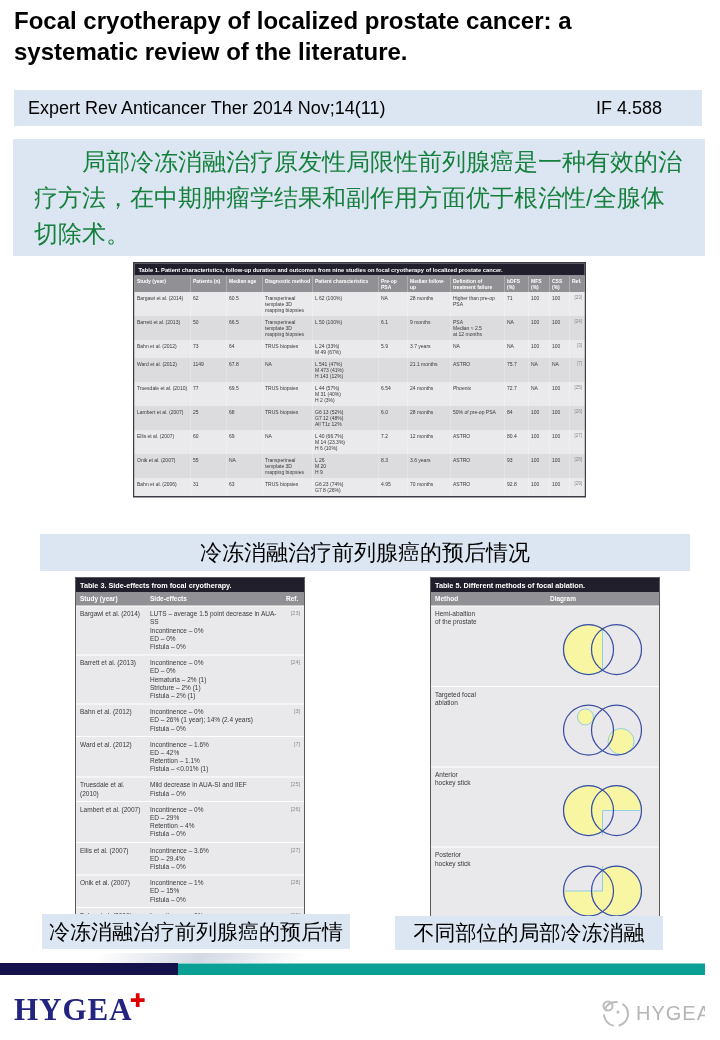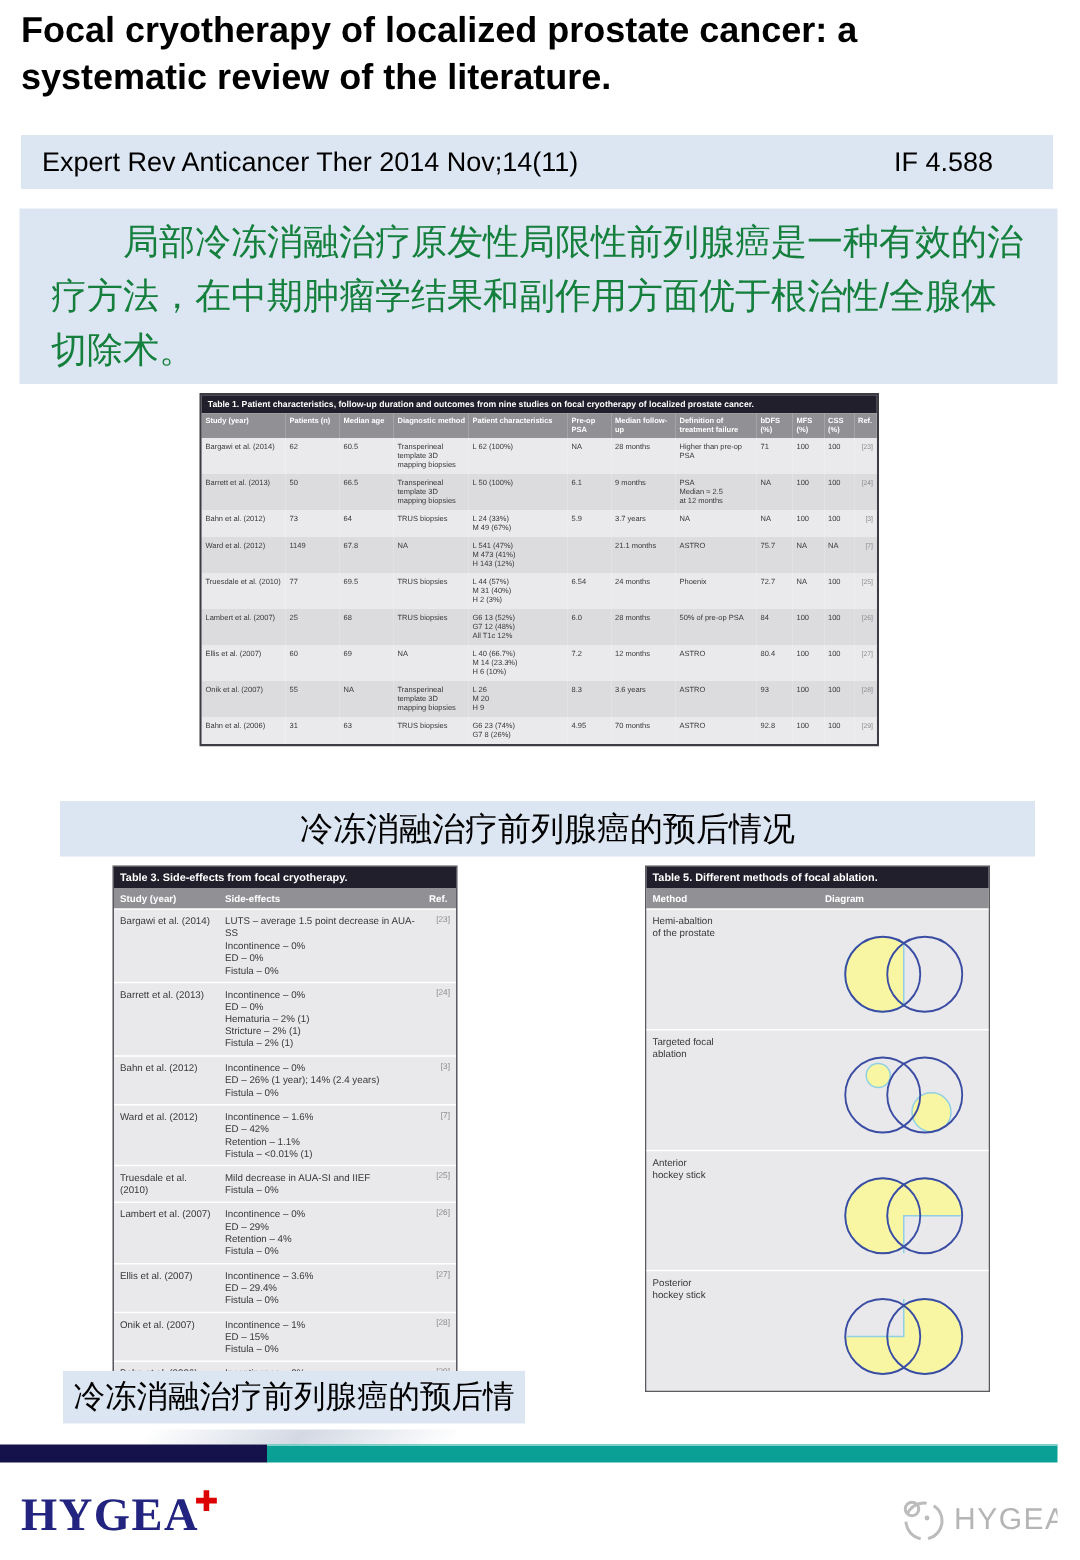--- a/index.html
+++ b/index.html
@@ -415,20 +415,21 @@
     <circle cx="108" cy="62" r="50" fill="none" stroke="#3b4da3" stroke-width="2.5"></circle>
   </svg>
 </td>
             </tr>
           </tbody>
       </table>
     </div>
   </div>
 
   <div class="cap cap2">冷冻消融治疗前列腺癌的预后情况</div>
+  <div class="cap cap3">不同部位的局部冷冻消融</div>
 
   <div class="swoosh"></div>
   <div class="bar-navy"></div>
   <div class="bar-teal"></div>
 
   <div class="logo">
     <span>HYGEA</span><span class="cross">✚</span>
   </div>
 
   <div class="wm">

